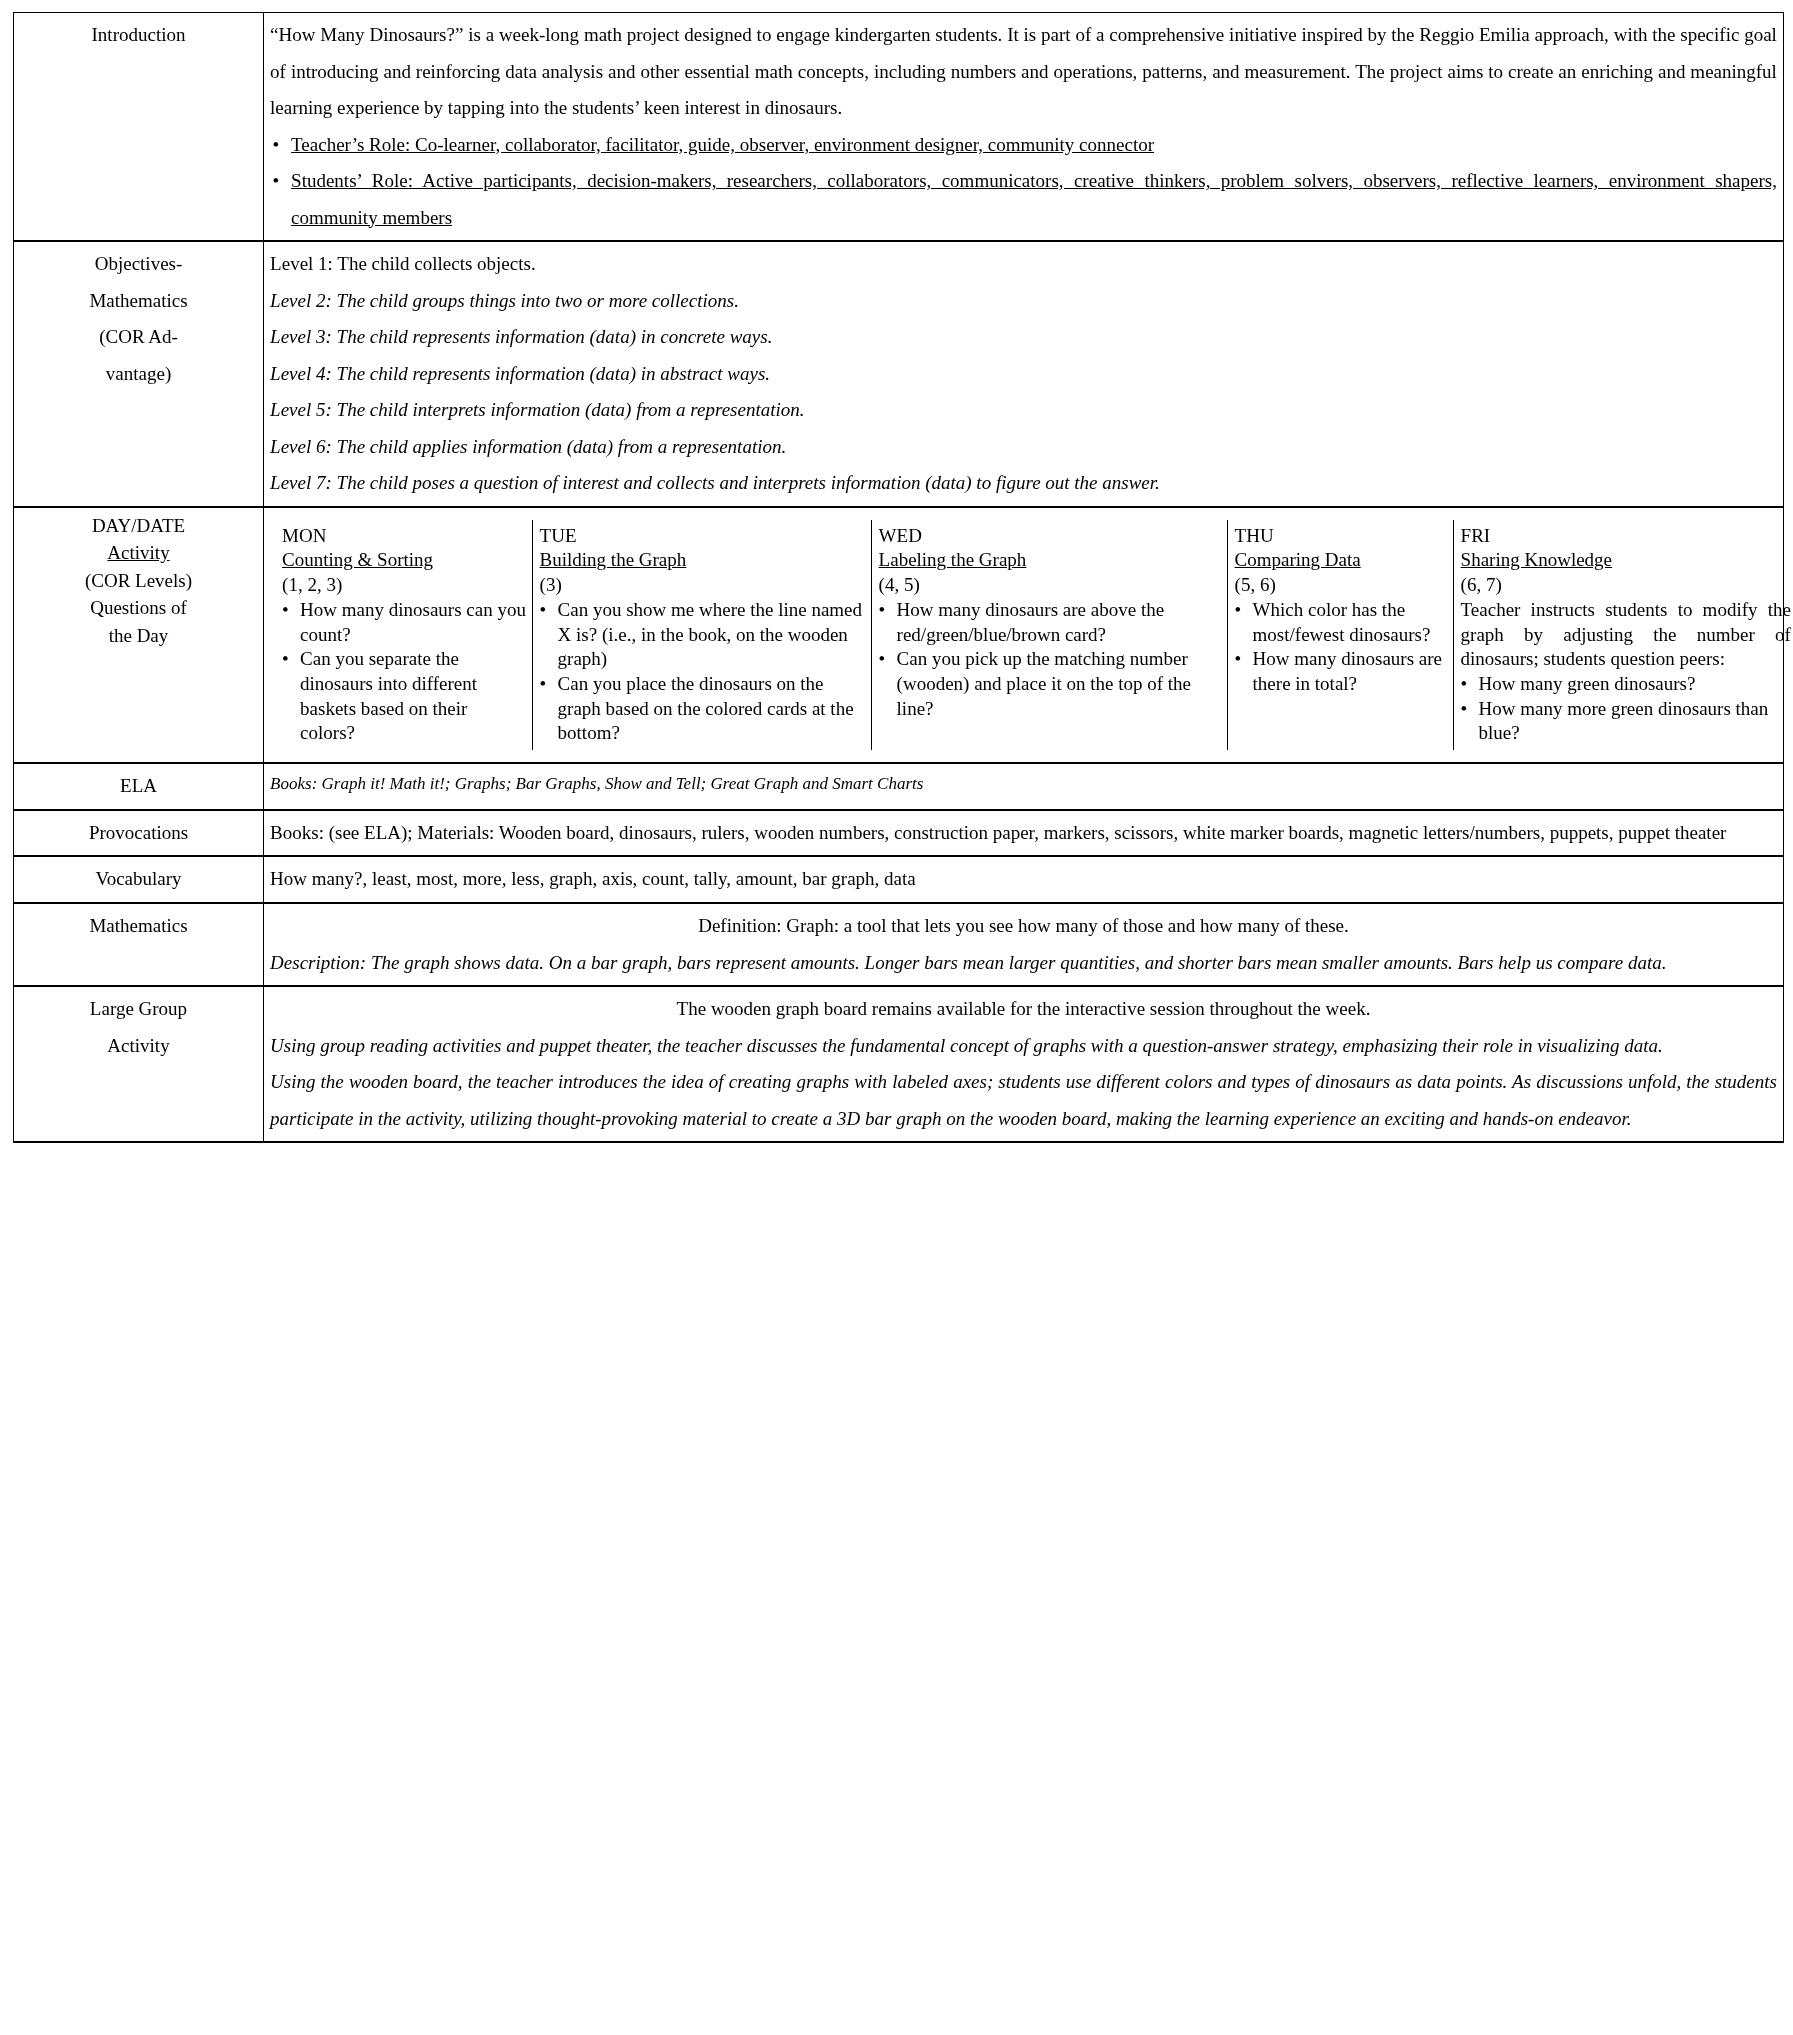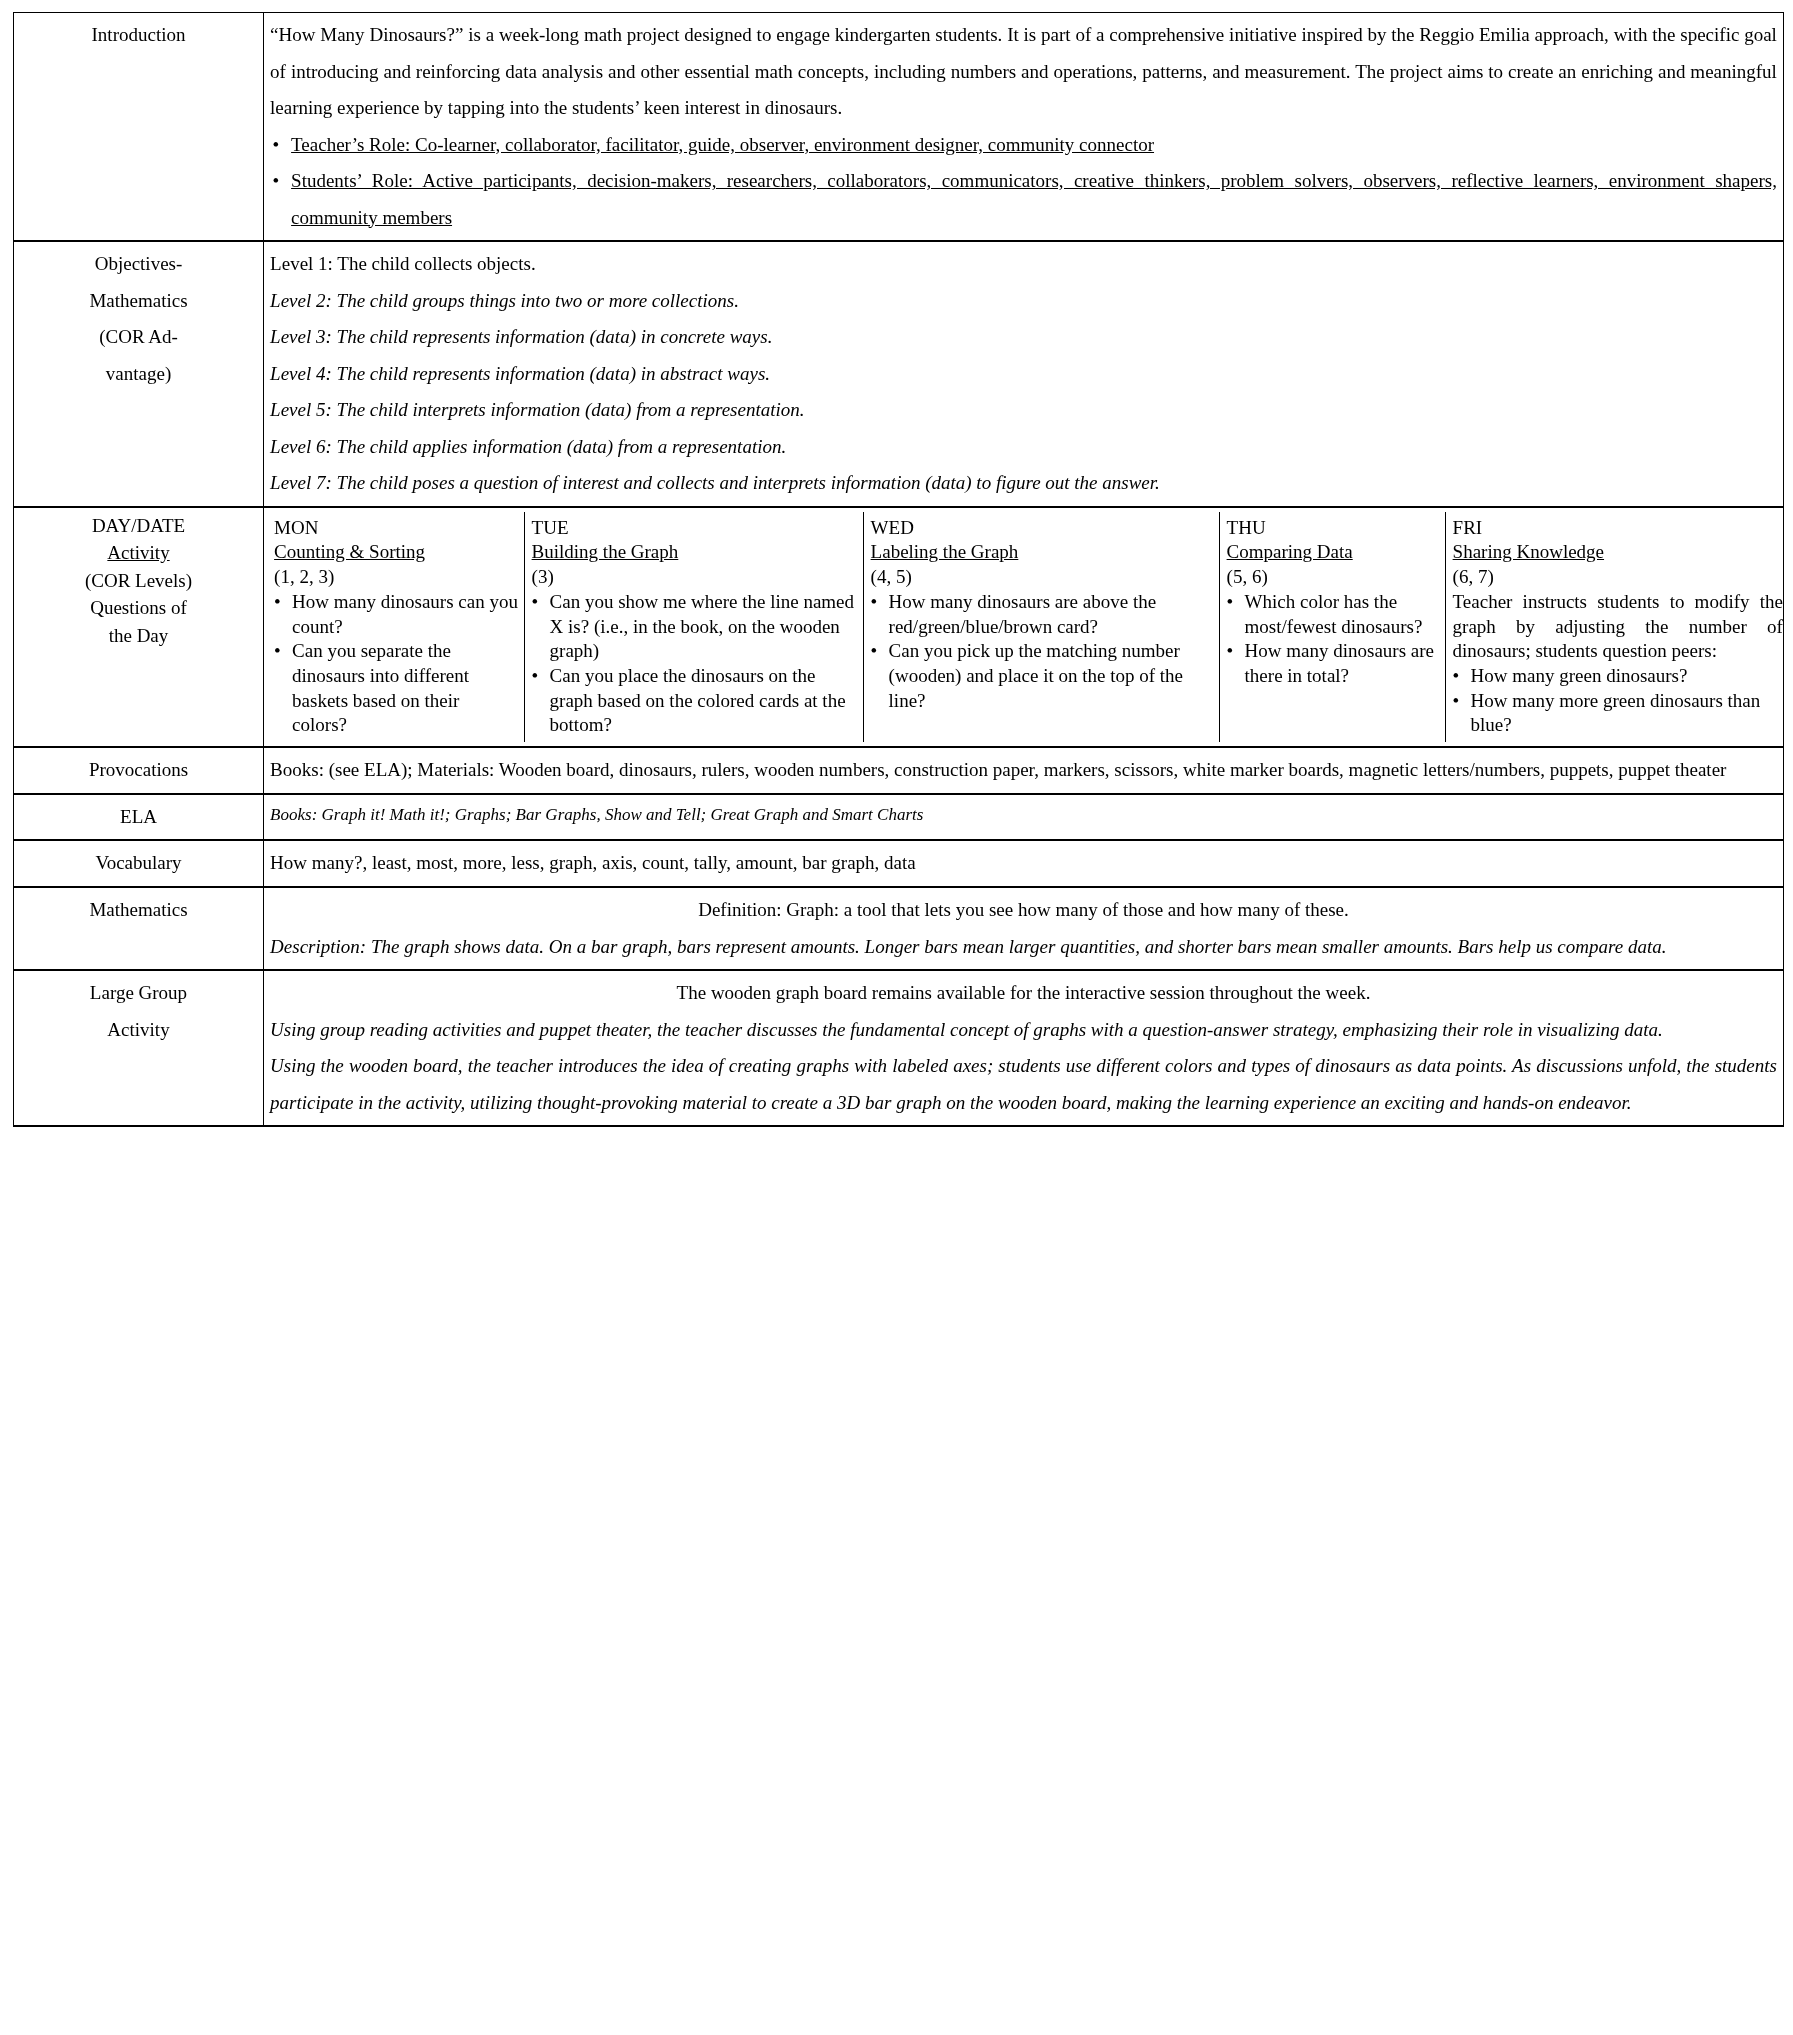--- a/index.html
+++ b/index.html
@@ -160,21 +160,21 @@
       </tr>
 
       <tr class="thick-bottom">
         <td class="label-cell top-align daydate-label">
           <div>DAY/DATE</div>
           <div class="underline">Activity</div>
           <div>(COR Levels)</div>
           <div>Questions of</div>
           <div>the Day</div>
         </td>
-        <td style="padding:4px;">
+        <td style="padding:12px;">
           <table class="week-wrap">
               <tbody>
                 <tr>
 
             <td class="day-cell day-mon" style="border:0;border-right:0.8px solid #000;">
               <p class="day-name">MON</p>
               <p class="day-title justify-hard">Counting  &amp;  Sorting </p>
               <p class="day-levels">(1, 2, 3)</p>
               <ul class="day-bullets">
                 <li>How many dinosaurs can you count?</li>
@@ -224,33 +224,33 @@
             </td>
 
           </tr>
               </tbody>
             </table>
         </td>
       </tr>
 
       <tr class="thick-bottom">
         <td class="label-cell">
-          <span>Provocations</span>
-        </td>
-        <td class="desc-cell">
-          <p class="para">Books: (see ELA); Materials: Wooden board, dinosaurs, rulers, wooden numbers, construction paper, markers, scissors, white marker boards, magnetic letters/numbers, puppets, puppet theater</p>
-        </td>
-      </tr>
-
-      <tr class="thick-bottom">
-        <td class="label-cell">
           <span>ELA</span>
         </td>
         <td class="desc-cell no-justify">
           <p class="para ital" style="font-size:17px;">Books: Graph it! Math it!; Graphs; Bar Graphs, Show and Tell; Great Graph and Smart Charts</p>
+        </td>
+      </tr>
+
+      <tr class="thick-bottom">
+        <td class="label-cell">
+          <span>Provocations</span>
+        </td>
+        <td class="desc-cell">
+          <p class="para">Books: (see ELA); Materials: Wooden board, dinosaurs, rulers, wooden numbers, construction paper, markers, scissors, white marker boards, magnetic letters/numbers, puppets, puppet theater</p>
         </td>
       </tr>
 
       <tr class="thick-bottom">
         <td class="label-cell">
           <span>Vocabulary</span>
         </td>
         <td class="desc-cell no-justify">
           <p class="para">How many?, least, most, more, less, graph, axis, count, tally, amount, bar graph, data</p>
         </td>

